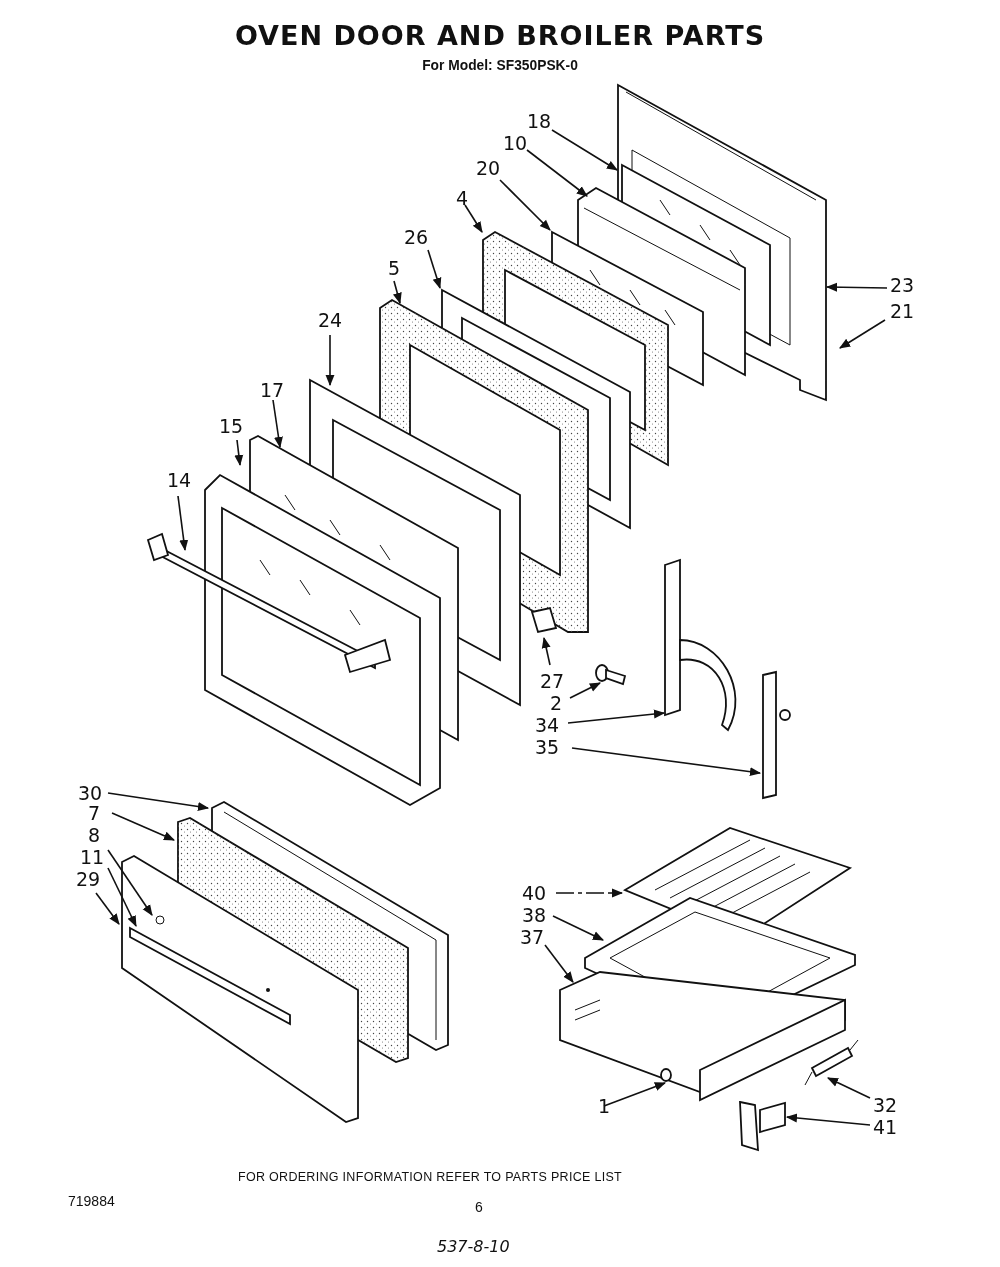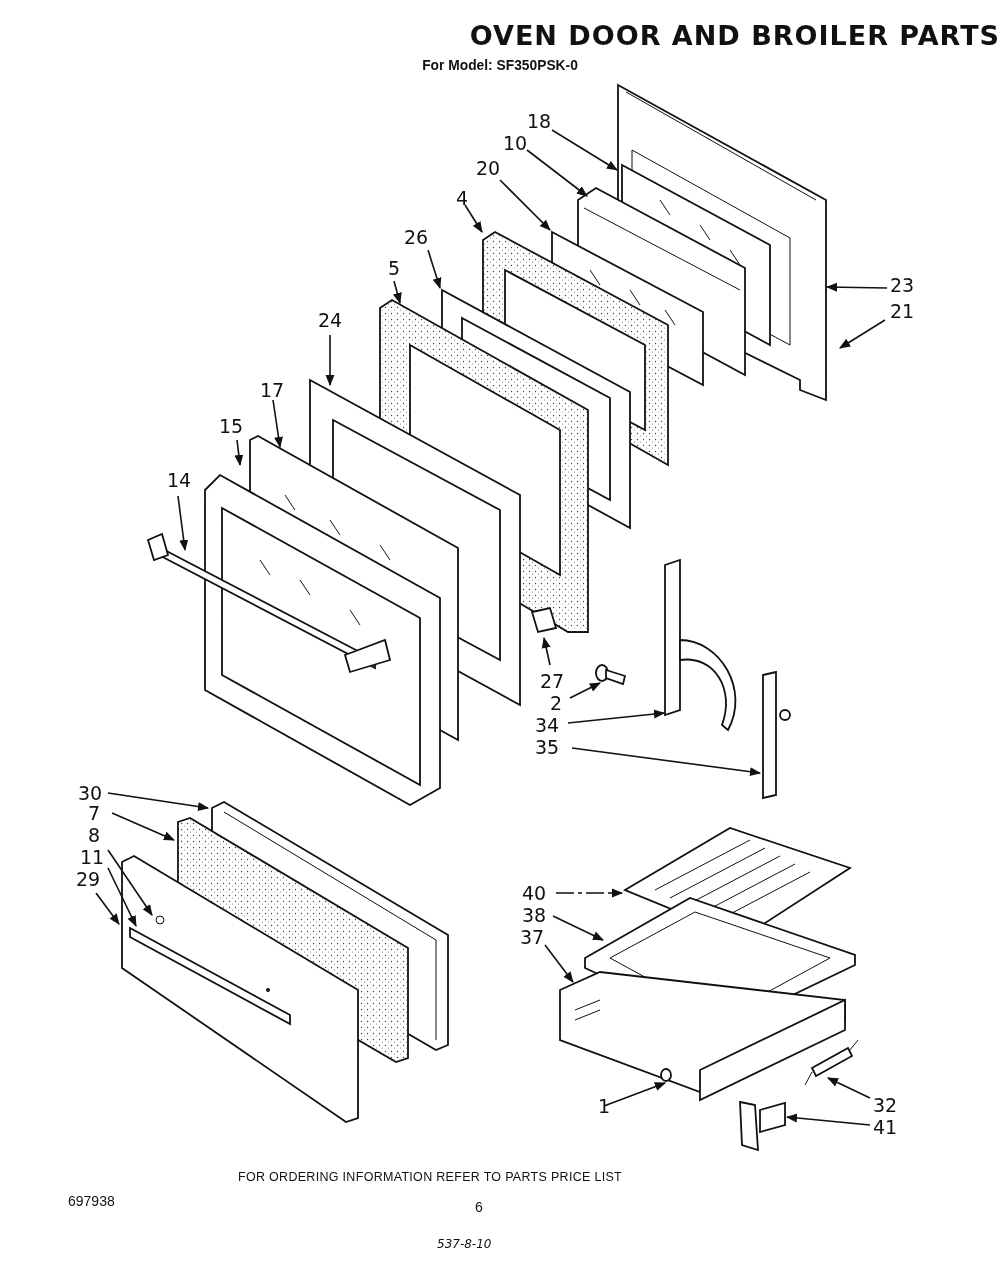--- a/index.html
+++ b/index.html
@@ -1,25 +1,25 @@
 <!DOCTYPE html>
 <html><head>
 <meta charset="utf-8">
 <style>
   html, body { margin: 0; padding: 0; background: #ffffff; }
   body { width: 1000px; height: 1267px; position: relative; overflow: hidden;
          font-family: "Liberation Sans", sans-serif; color: #111; }
-  .title { position: absolute; left: 0; width: 1000px; top: 20px; text-align: right;
+  .title { position: absolute; left: 0; width: 1000px; top: 20px; text-align: center;
            font-family: "DejaVu Sans", sans-serif; font-weight: bold; font-size: 27px; letter-spacing: 1px; }
   .subtitle { position: absolute; left: 0; width: 1000px; top: 56px; text-align: center;
               font-family: "Liberation Sans Narrow", "Liberation Sans", sans-serif; font-weight: bold; font-size: 15px; transform: scaleX(0.92); }
   .footer-note { position: absolute; left: 238px; top: 1170px; font-weight: normal; font-size: 12.5px; letter-spacing: 0.3px; }
   .doc-num { position: absolute; left: 68px; top: 1193px; font-size: 14px; }
   .page-num { position: absolute; left: 475px; top: 1199px; font-size: 14px; }
-  .handwritten { position: absolute; left: 437px; top: 1237px; font-size: 12px; font-style: italic; font-family: "DejaVu Sans", sans-serif; }
+  .handwritten { position: absolute; left: 437px; top: 1237px; font-size: 16px; font-style: italic; font-family: "DejaVu Sans", sans-serif; }
   svg.diagram { position: absolute; left: 0; top: 0; }
   .callout { font-family: "DejaVu Sans", sans-serif; font-size: 19px; fill: #111; }
   .ln { stroke: #111; stroke-width: 1.6; fill: none; }
   .thin { stroke: #111; stroke-width: 1; fill: none; }
   .part { stroke: #111; stroke-width: 1.8; fill: #fff; }
   .stip { fill: url(#dots); }
 </style>
 </head>
 <body>
 
@@ -209,15 +209,15 @@
   <text class="callout" x="76" y="886">29</text>
   <text class="callout" x="522" y="900">40</text>
   <text class="callout" x="522" y="922">38</text>
   <text class="callout" x="520" y="944">37</text>
   <text class="callout" x="598" y="1113">1</text>
   <text class="callout" x="873" y="1112">32</text>
   <text class="callout" x="873" y="1134">41</text>
 </svg>
 
 <div class="footer-note">FOR ORDERING INFORMATION REFER TO PARTS PRICE LIST</div>
-<div class="doc-num">697938</div>
+<div class="doc-num">719884</div>
 <div class="page-num">6</div>
 <div class="handwritten">537-8-10</div>
 
 </body></html>

